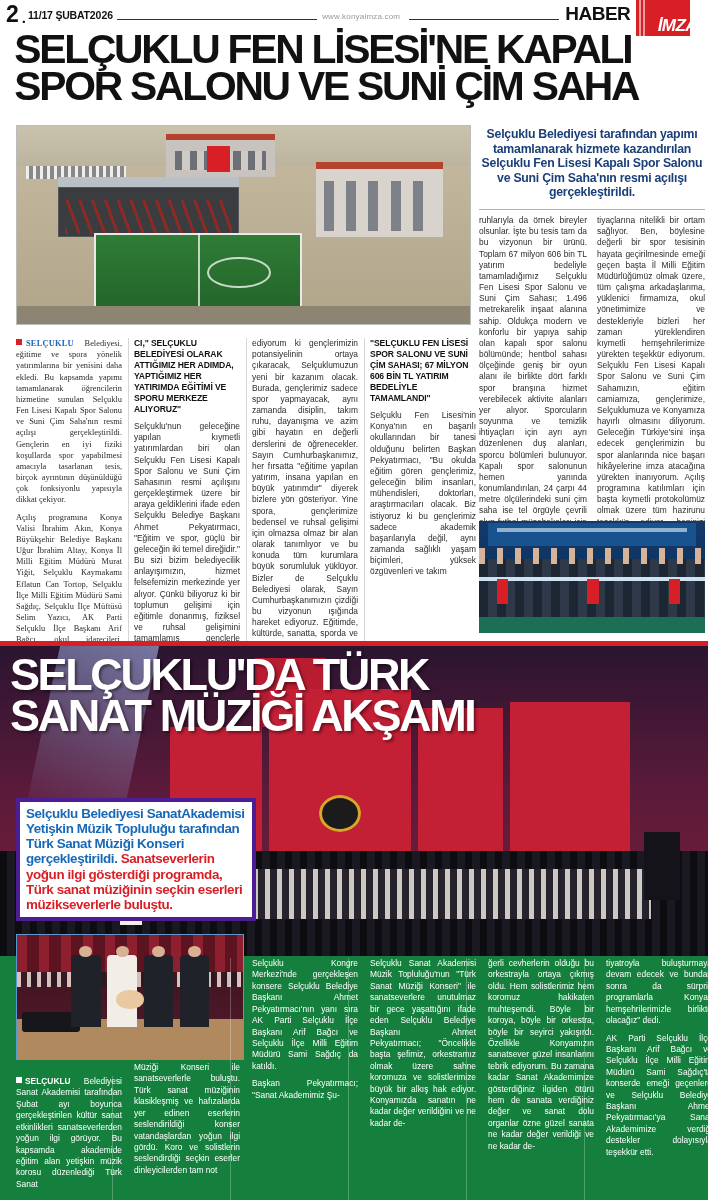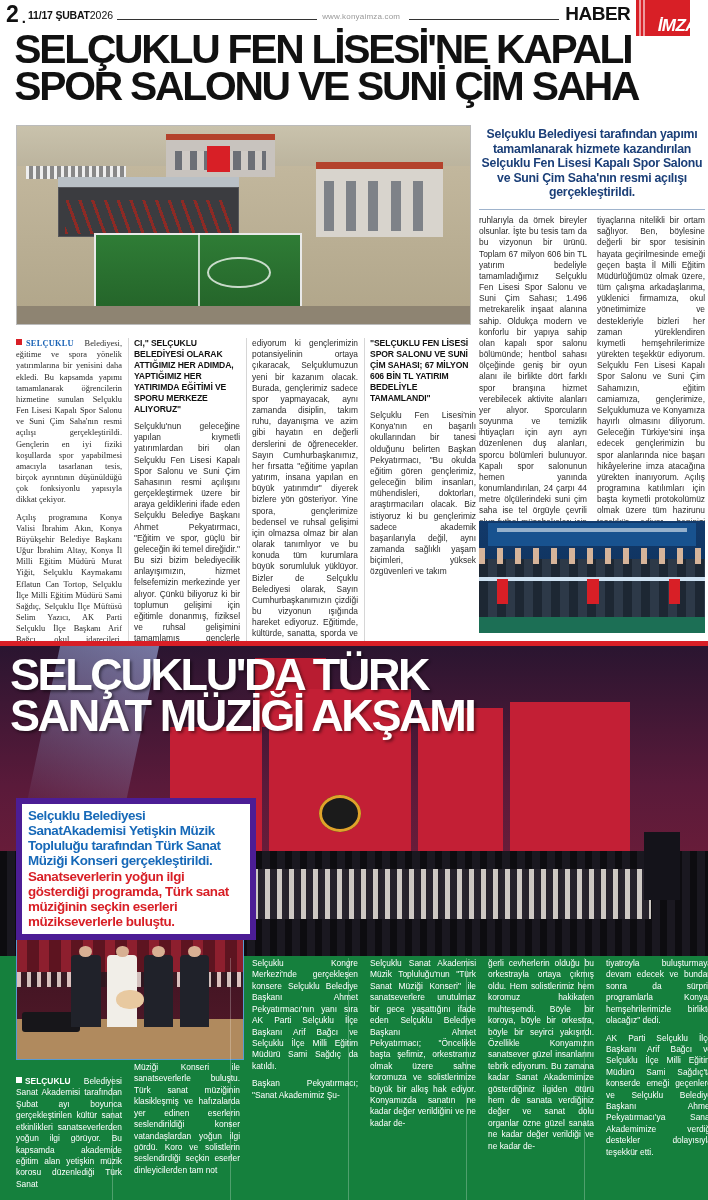--- a/index.html
+++ b/index.html
@@ -18,21 +18,21 @@
   }
   .page-number {
     font-weight: bold; font-size: 23px; line-height: 1;
     margin-left: 6px; color: #111; letter-spacing: -1px;
   }
   .mh-dot { font-size: 15px; color:#111; margin: 6px 2px 0 4px; font-weight:bold;}
   .mh-date {
     font-size: 10.5px; font-weight: bold; color: #111; white-space: nowrap;
     letter-spacing: -0.2px; margin-top: 2px;
   }
-  .mh-date .yr { font-weight: normal; letter-spacing: 0; }
+  .mh-date .yr { font-weight: bold; letter-spacing: 0; }
   .mh-rule { flex: 0 0 auto; height: 1px; background: #333; margin: 10px 0 0 4px; }
   .mh-url {
     font-size: 8px; color: #999; white-space: nowrap; margin-top: 4px;
     padding: 0 5px; letter-spacing: .2px;
   }
   .mh-haber {
     font-size: 19px; font-weight: bold; color: #111; letter-spacing: -0.5px;
     margin-left: 6px; white-space: nowrap;
   }
   .imza-logo {
@@ -119,21 +119,21 @@
   .a2-headline {
     position: absolute; left: 10px; top: 8px; width: 700px;
     font-weight: bold; font-size: 45px; line-height: 0.92;
     color: #ffffff; letter-spacing: -2.4px;
     text-shadow: 2px 2px 3px rgba(0,0,0,.45);
     z-index: 5;
   }
   .a2-leadbox {
     position:absolute; left: 16px; top: 152px; width: 240px; z-index: 6;
     background: #ffffff; padding: 4px 5px 5px 6px;
-    border: 6px solid #4c1d95;
+    border: 4px solid #4c1d95;
   }
   .a2-leadbox p {
     font-size: 13.4px; line-height: 1.13; font-weight: bold; letter-spacing:-0.4px;
   }
   .a2-lead-blue { color:#1769b8; }
   .a2-lead-red { color:#d81f26; }
 
   .a2-photoL {
     position:absolute; left:16px; top:288px; width:228px; height:126px;
     overflow:hidden; border:1px solid #5a9ad2; background:#2a1a22;

